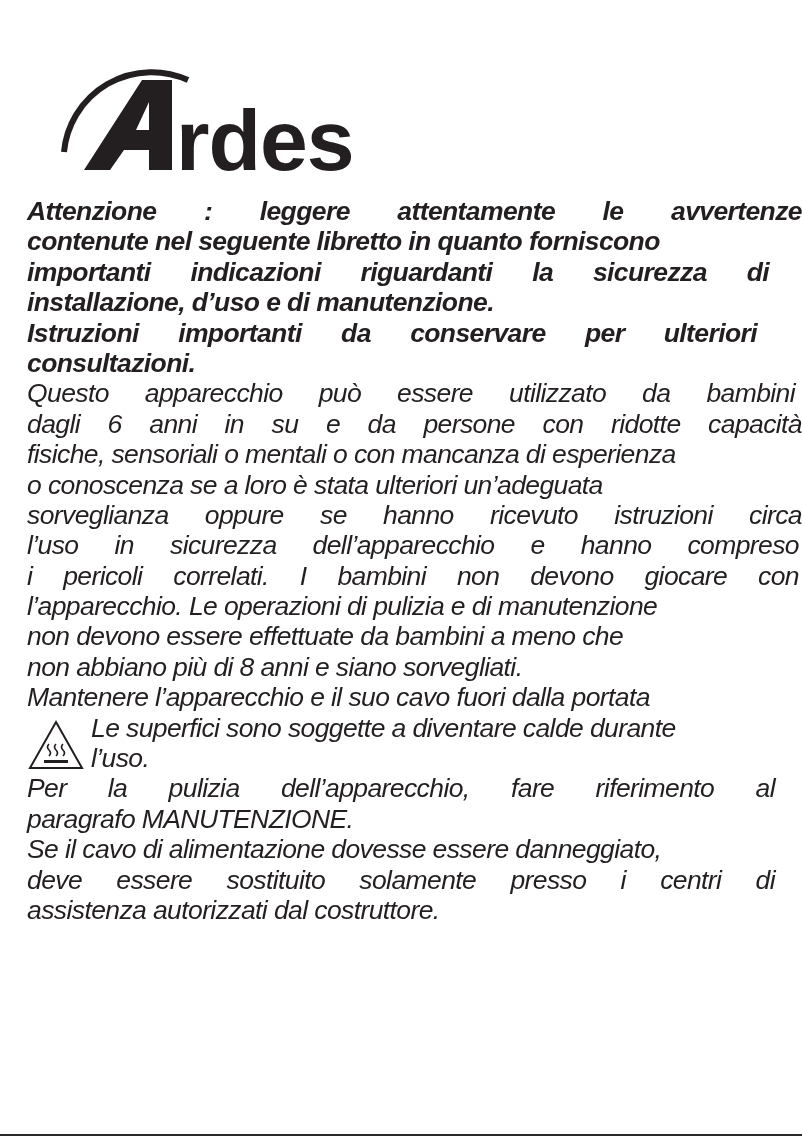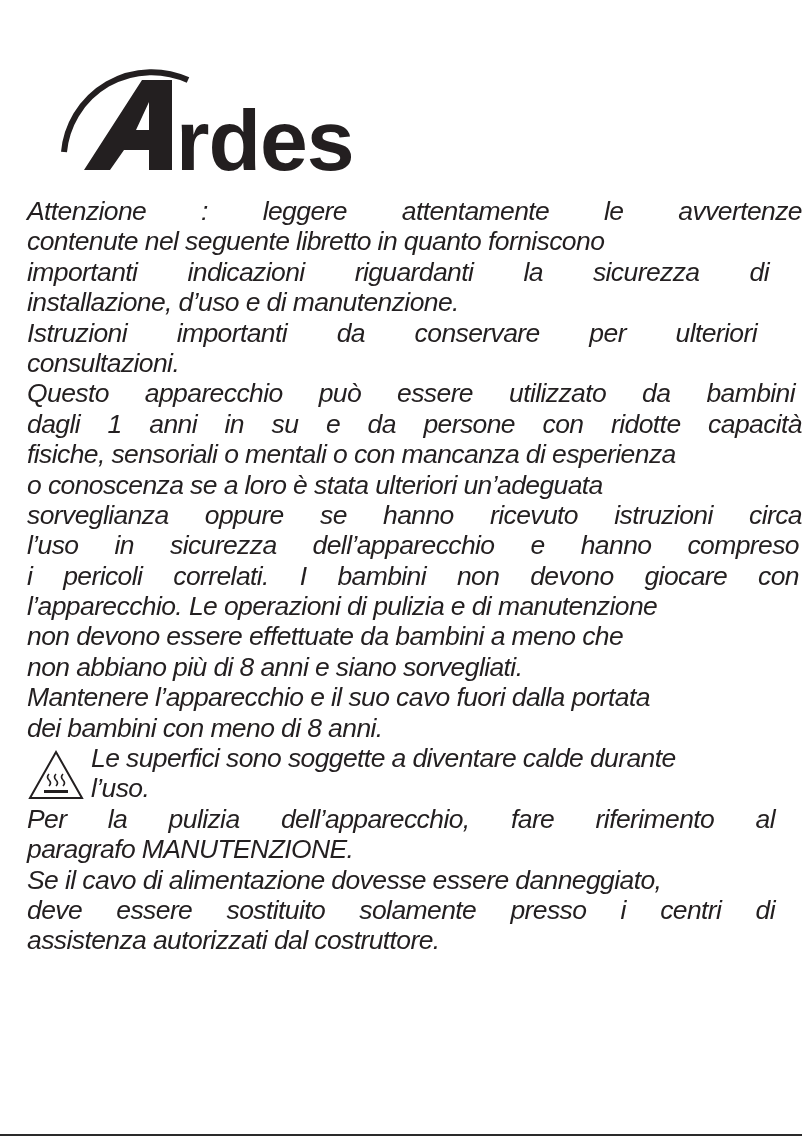--- a/index.html
+++ b/index.html
@@ -8,21 +8,21 @@
   .logo { position: absolute; left: 46px; top: 40px; width: 340px; height: 140px; }
   .logo svg { width: 100%; height: 100%; }
   .title-block { position: absolute; left: 440px; top: 60px; width: 330px; text-align: center;
     font-family: "Liberation Sans", sans-serif; font-weight: bold; font-size: 27px; line-height: 34px; color: #231f20; }
   .title-block .model { font-style: italic; }
   .body-text { position: absolute; left: 27px; top: 196px; width: 775px;
     font-family: "Liberation Sans", sans-serif; font-style: italic; font-size: 26.5px; line-height: 30.4px;
     color: #231f20; letter-spacing: -0.6px; }
   .line { white-space: nowrap; display: block; height: 30.4px; overflow: visible; }
   .j { text-align: justify; text-align-last: justify; white-space: normal; }
-  .bold { font-weight: normal; }
+  .bold { font-weight: bold; }
   .warn-row { position: relative; }
   .warn-icon { position: absolute; left: 0px; top: 6px; width: 58px; height: 52px; }
   .indent { padding-left: 64px; }
   .bottom-rule { position: absolute; left: 0; right: 0; top: 1134px; height: 2px; background: #2a2a2a; }
 </style>
 </head>
 <body>
 
 <div class="page">
 
@@ -41,34 +41,33 @@
       <span class="line j">Attenzione : leggere attentamente le avvertenze</span>
       <span class="line">contenute nel seguente libretto in quanto forniscono</span>
       <span class="line j" style="width:742px">importanti indicazioni riguardanti la sicurezza di</span>
       <span class="line">installazione, d’uso e di manutenzione.</span>
       <span class="line j" style="width:730px">Istruzioni importanti da conservare per ulteriori</span>
       <span class="line">consultazioni.</span>
     </div>
 
     <div>
       <span class="line j" style="width:768px">Questo apparecchio può essere utilizzato da bambini</span>
-      <span class="line j" style="width:775px">dagli 1 anni in su e da persone con ridotte capacità</span>
+      <span class="line j" style="width:775px">dagli 6 anni in su e da persone con ridotte capacità</span>
       <span class="line">fisiche, sensoriali o mentali o con mancanza di esperienza</span>
       <span class="line">o conoscenza se a loro è stata ulteriori un’adeguata</span>
       <span class="line j" style="width:775px">sorveglianza oppure se hanno ricevuto istruzioni circa</span>
       <span class="line j" style="width:772px">l’uso in sicurezza dell’apparecchio e hanno compreso</span>
       <span class="line j" style="width:772px">i pericoli correlati. I bambini non devono giocare con</span>
       <span class="line">l’apparecchio. Le operazioni di pulizia e di manutenzione</span>
       <span class="line">non devono essere effettuate da bambini a  meno che</span>
       <span class="line">non abbiano più di 8 anni e siano sorvegliati.</span>
     </div>
 
     <div>
       <span class="line">Mantenere l’apparecchio e il suo cavo fuori dalla portata</span>
-      <span class="line">dei bambini con meno di 8 anni.</span>
     </div>
 
 
     <div class="warn-row">
       <svg class="warn-icon" viewBox="0 0 58 52">
         <path d="M 29 3 L 55 49 L 3 49 Z" fill="none" stroke="#231f20" stroke-width="2"></path>
         <path d="M 22 25 q -3 3 0 6 q 3 3 0 6 M 29 25 q -3 3 0 6 q 3 3 0 6 M 36 25 q -3 3 0 6 q 3 3 0 6" fill="none" stroke="#231f20" stroke-width="1.6"></path>
         <rect x="17" y="41" width="24" height="3" fill="#231f20"></rect>
       </svg>
       <span class="line indent">Le superfici sono soggette a diventare calde durante</span>

